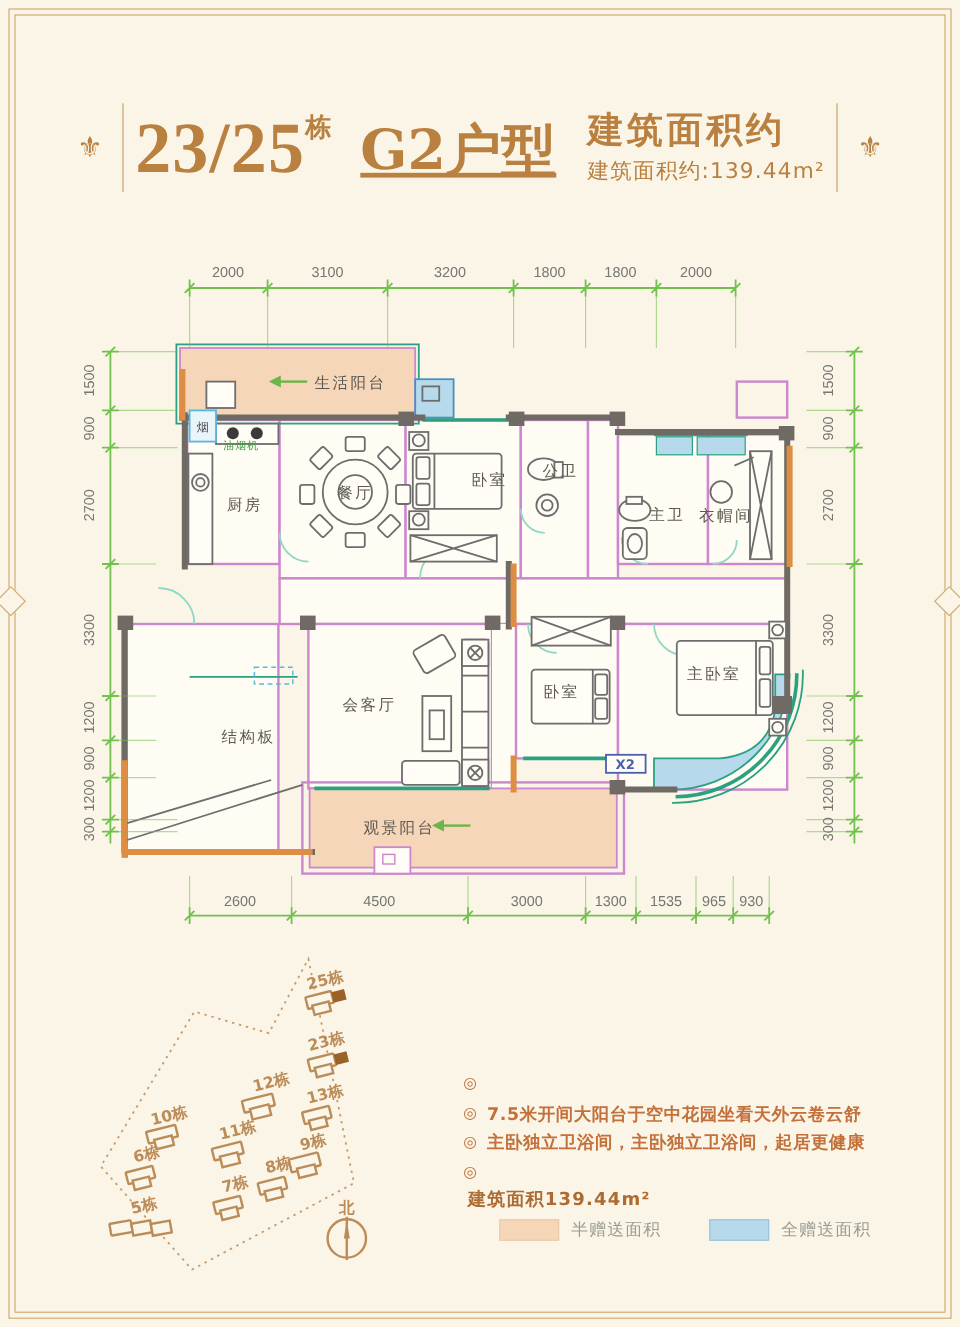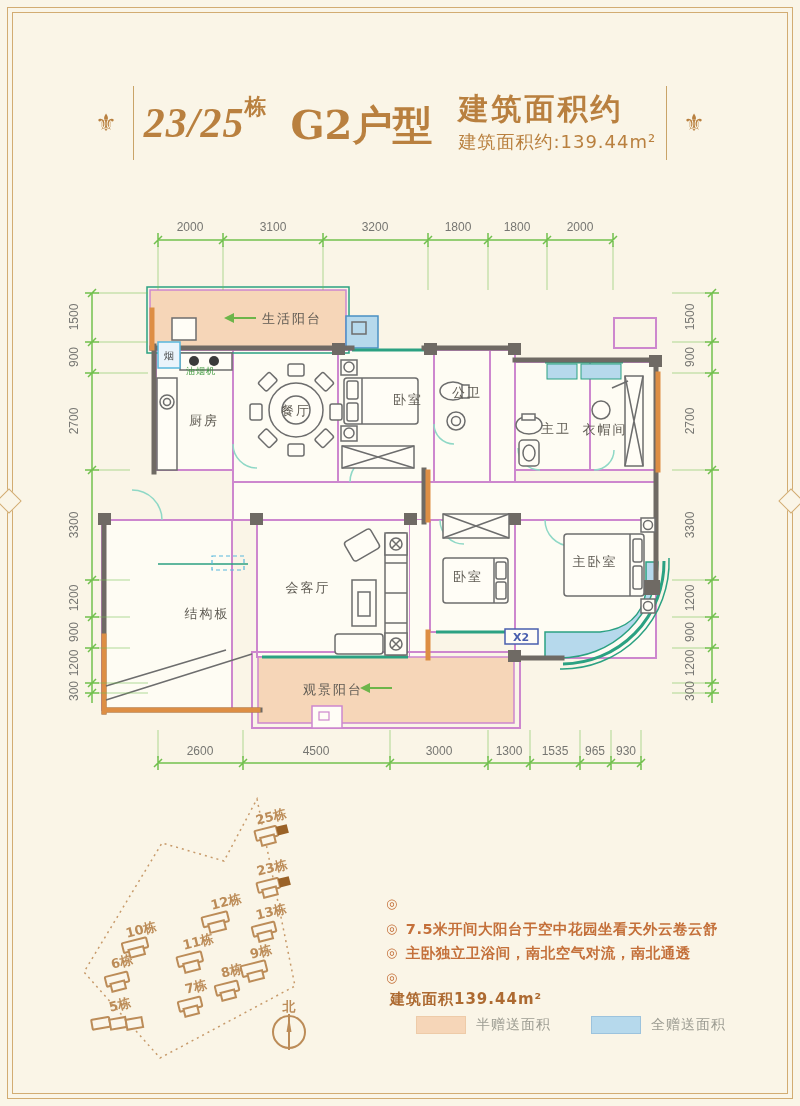--- a/index.html
+++ b/index.html
@@ -18,23 +18,23 @@
   .frame-diamond.left{left:0px;}
   .frame-diamond.right{right:0px;}
   
   .header{
     position:absolute;left:0;top:78px;width:100%;height:90px;
     display:flex;align-items:center;justify-content:center;color:#b9803f;
   }
   .orn{font-size:24px;color:#b9803f;margin:0 6px;}
   .vbar{width:1px;height:74px;background:#c9a468;margin:0 10px;}
   .title-main{display:flex;align-items:flex-start;font-family:"Liberation Serif","DejaVu Serif",serif;font-weight:bold;}
-  .t-big{font-size:42px;line-height:62px;letter-spacing:1px;font-style:italic;}
+  .t-big{font-size:60px;line-height:62px;letter-spacing:1px;}
   .t-dong{font-size:22px;line-height:22px;margin-top:4px;font-family:"DejaVu Sans",sans-serif;}
-  .t-type{font-size:40px;line-height:50px;margin-left:24px;margin-top:8px;font-family:"DejaVu Serif","Liberation Serif",serif;}
+  .t-type{font-size:46px;line-height:50px;margin-left:24px;margin-top:8px;font-family:"DejaVu Serif","Liberation Serif",serif;text-decoration:underline;}
   .subtitle{margin-left:26px;display:flex;flex-direction:column;justify-content:center;}
   .s-layout{font-size:30px;font-weight:bold;letter-spacing:3px;line-height:34px;}
   .s-area{font-size:18px;font-weight:normal;letter-spacing:1px;margin-top:4px;}
   
   svg{position:absolute;left:0;top:0;}
   .room{fill:#fefcf3;stroke:#cd87ce;stroke-width:2;}
   .noline{fill:#fefcf3;stroke:none;}
   .peach{fill:#f6d6b8;}
   .blue{fill:#b6d9ec;}
   .w-gray{stroke:#6f6a64;stroke-width:5;fill:none;stroke-linecap:square;}
@@ -418,21 +418,21 @@
 <div class="notes">
   <div class="bullet-row">
     <span class="b-ic">◎</span>
   </div>
   <div class="bullet-row">
     <span class="b-ic">◎</span>
     <span>7.5米开间大阳台于空中花园坐看天外云卷云舒</span>
   </div>
   <div class="bullet-row">
     <span class="b-ic">◎</span>
-    <span>主卧独立卫浴间，南北空气对流，南北通透</span>
+    <span>主卧独立卫浴间，主卧独立卫浴间，起居更健康</span>
   </div>
   <div class="bullet-row">
     <span class="b-ic">◎</span>
   </div>
 </div>
 
 <div class="area-note">建筑面积139.44m²</div>
 
 <div class="legend">
   <span class="sw sw-half"></span>

